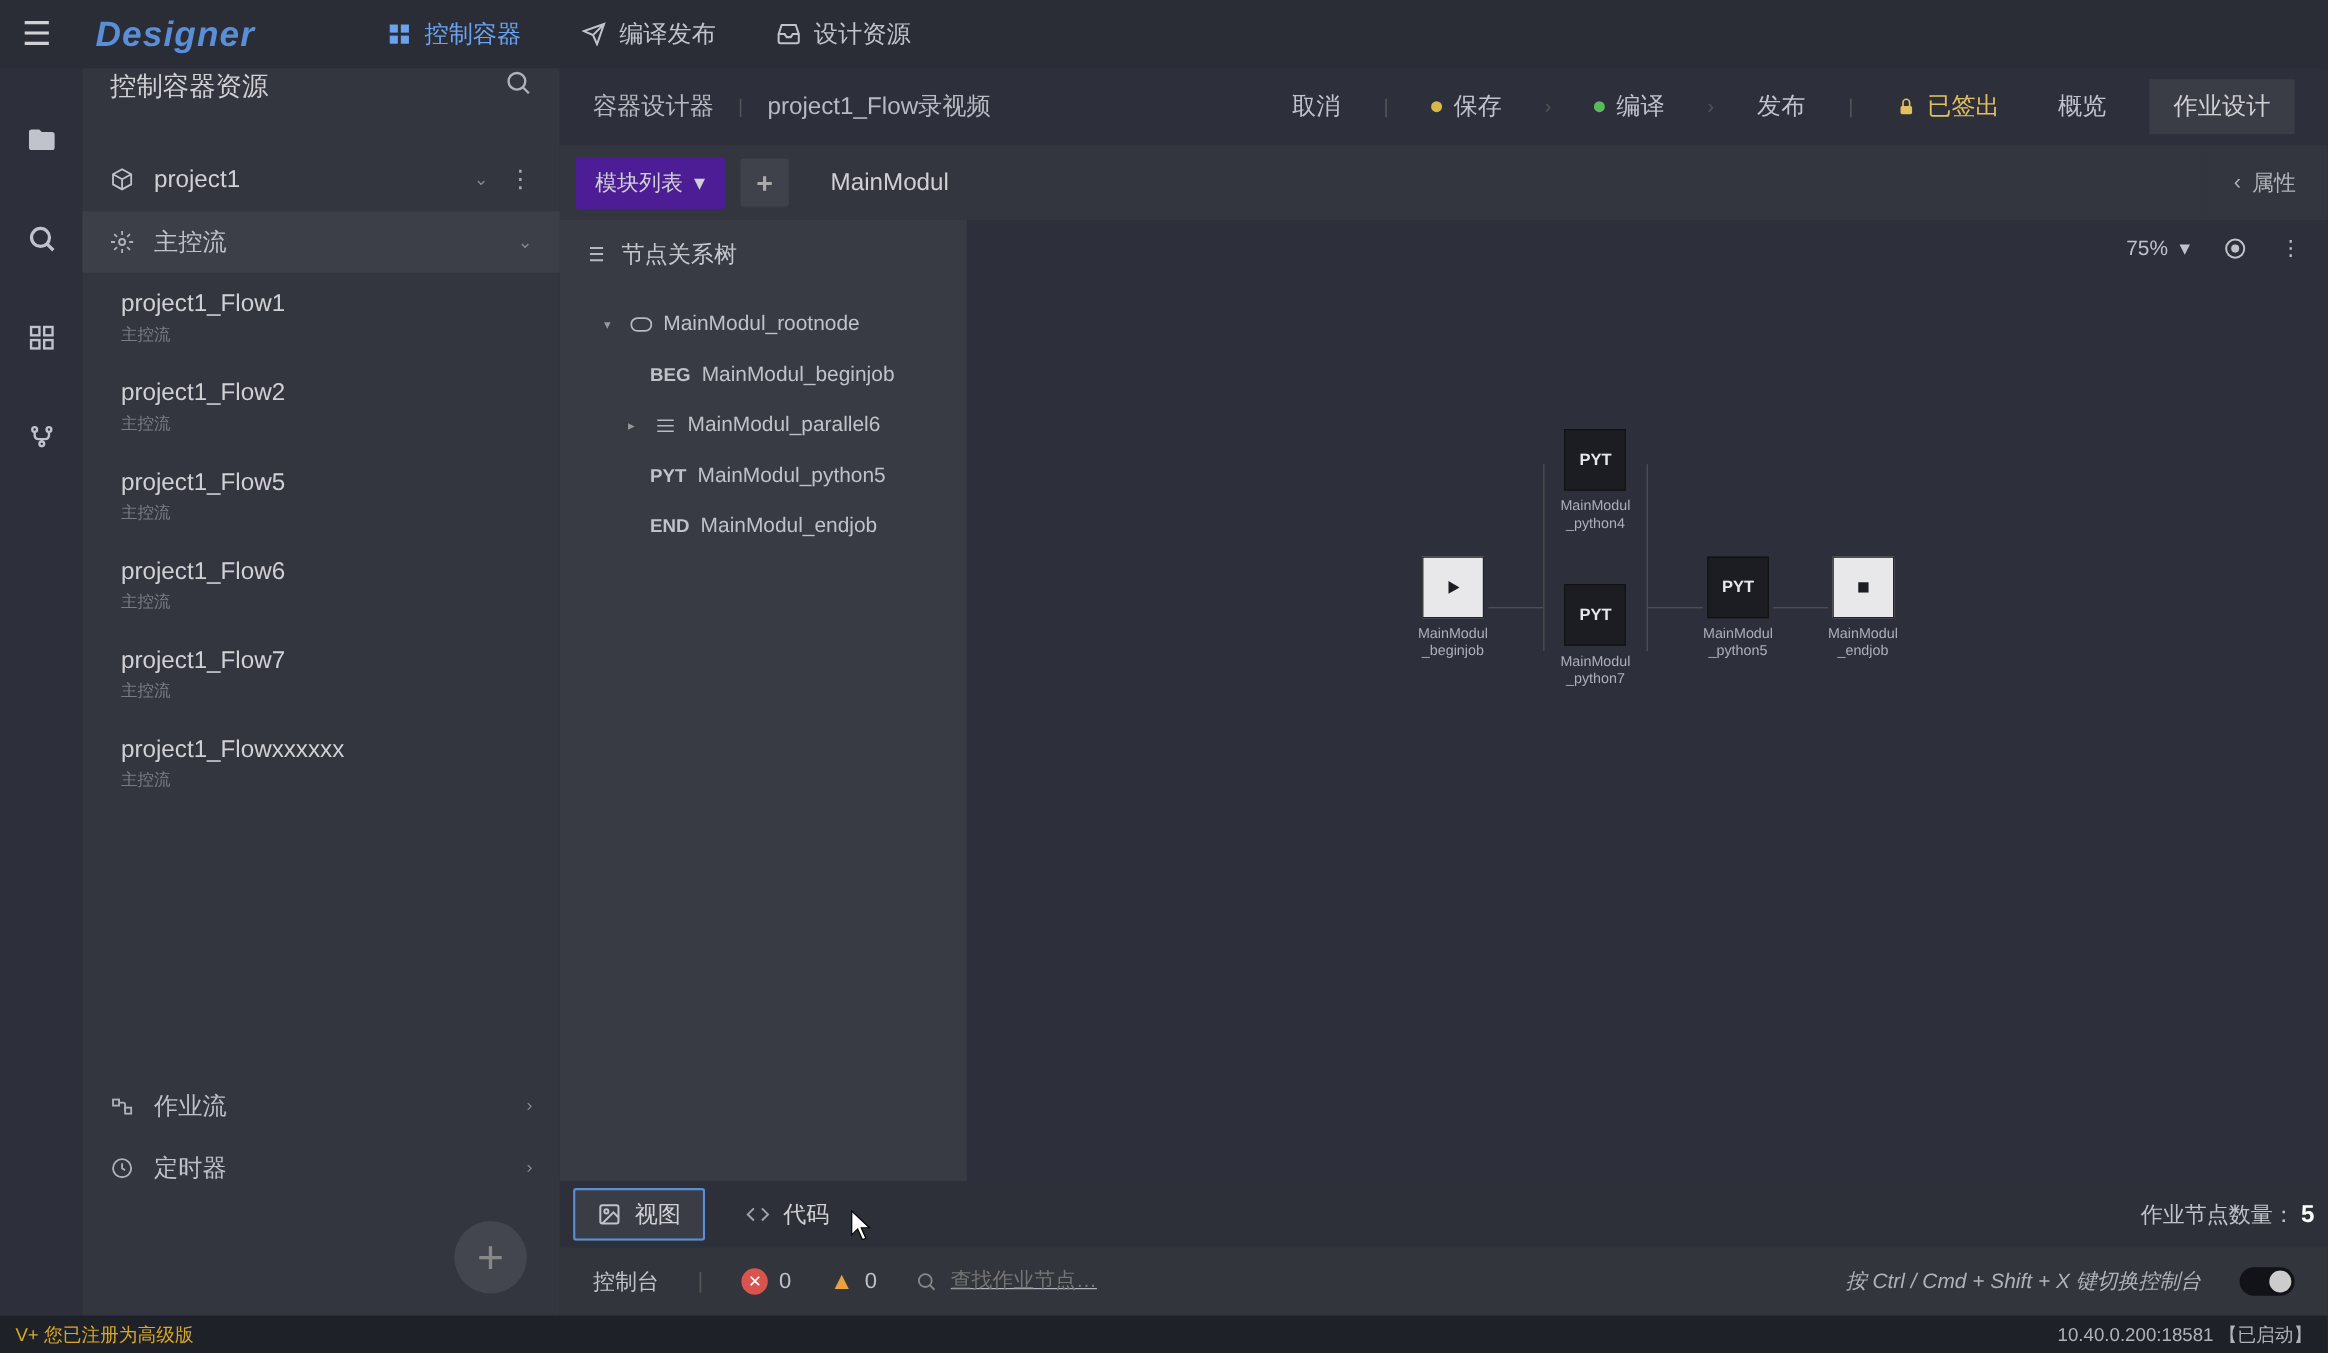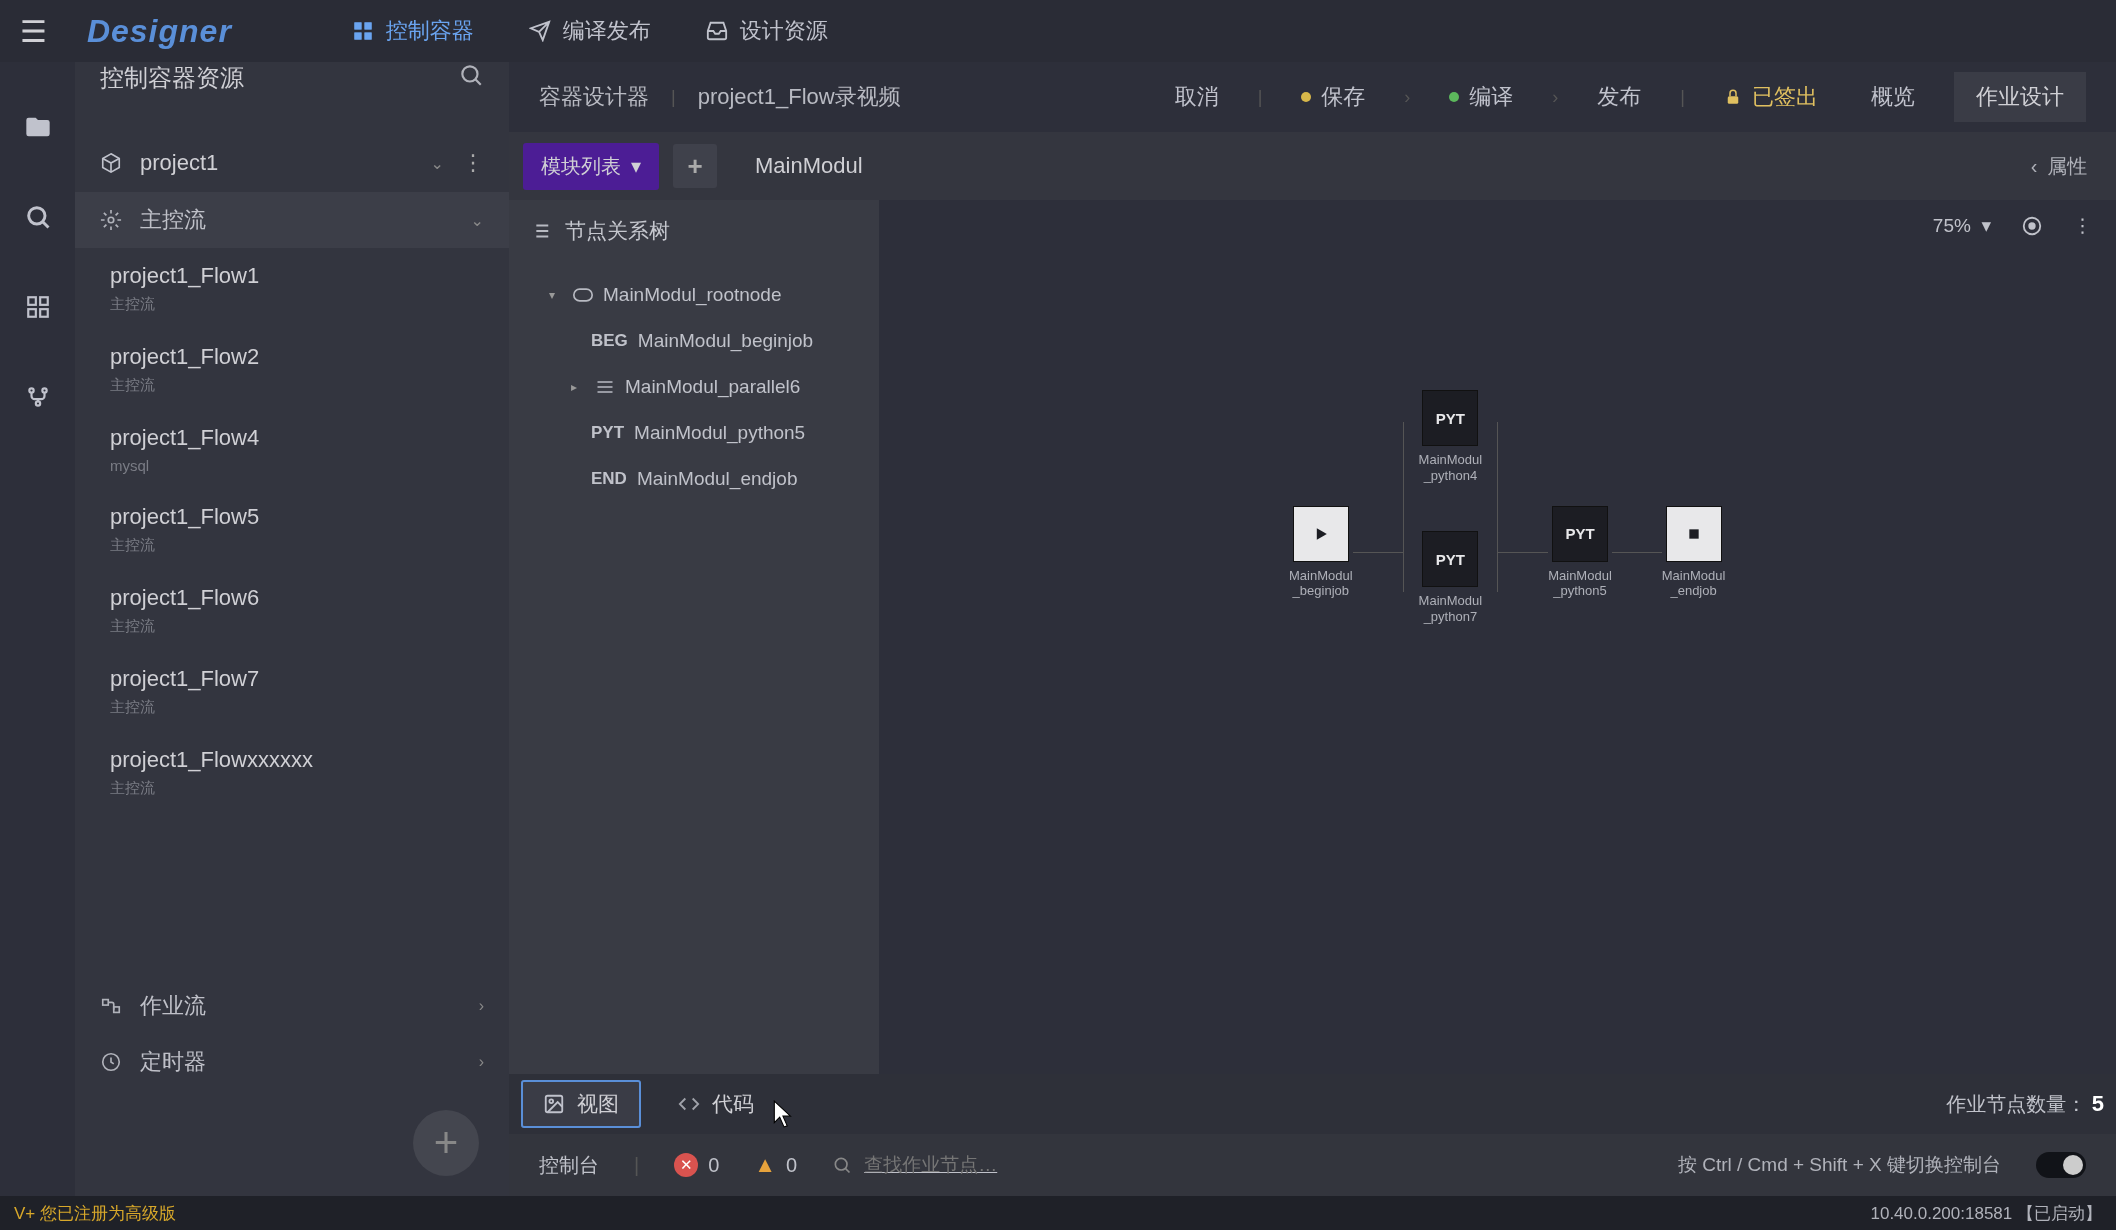--- a/index.html
+++ b/index.html
@@ -85,21 +85,21 @@
 .node-count { margin-left: auto; font-size: 20px; color: #c0c2ca; }
 .node-count b { color: #fff; font-size: 22px; }
 
 
 .console-bar { position: absolute; left: 509px; right: 0; bottom: 34px; height: 62px; background: #33353d; display: flex; align-items: center; padding: 0 30px; gap: 35px; font-size: 20px; color: #c0c2ca; }
 .err-badge { width: 24px; height: 24px; border-radius: 50%; display: inline-flex; align-items: center; justify-content: center; font-size: 15px; color: #fff; }
 .err-red { background: #d9534f; }
 .warn-tri { color: #e6a23c; font-size: 22px; }
 .search-wrap { display: flex; align-items: center; gap: 12px; text-decoration: underline; }
 .search-input { background: transparent; border: none; color: #888; font-size: 19px; outline: none; width: 260px; }
-.hint { margin-left: auto; font-size: 19px; color: #b0b2ba; }
+.hint { margin-left: auto; font-size: 19px; color: #b0b2ba; font-style: italic; }
 .toggle { width: 50px; height: 26px; background: #111318; border-radius: 13px; position: relative; cursor: pointer; }
 .toggle::after { content: ""; position: absolute; right: 3px; top: 3px; width: 20px; height: 20px; background: #ccc; border-radius: 50%; }
 
 
 .status-bar { position: absolute; left: 0; right: 0; bottom: 0; height: 34px; background: #1f2128; display: flex; align-items: center; padding: 0 14px; font-size: 17px; }
 .status-left { color: #d8a82a; }
 .status-right { margin-left: auto; color: #b0b2ba; }
 
 
 .cursor { position: absolute; left: 773px; top: 1100px; pointer-events: none; z-index: 9999; }
@@ -207,24 +207,20 @@
     <span class="chev">⌄</span>
   </div>
   <div class="flow-list">
     <div class="flow-item">
         <div class="flow-name">project1_Flow1</div>
         <div class="flow-sub">主控流</div>
       </div>
     <div class="flow-item">
         <div class="flow-name">project1_Flow2</div>
         <div class="flow-sub">主控流</div>
-      </div>
-    <div class="flow-item">
-        <div class="flow-name">project1_Flow4</div>
-        <div class="flow-sub">mysql</div>
       </div>
     <div class="flow-item">
         <div class="flow-name">project1_Flow5</div>
         <div class="flow-sub">主控流</div>
       </div>
     <div class="flow-item">
         <div class="flow-name">project1_Flow6</div>
         <div class="flow-sub">主控流</div>
       </div>
     <div class="flow-item">

